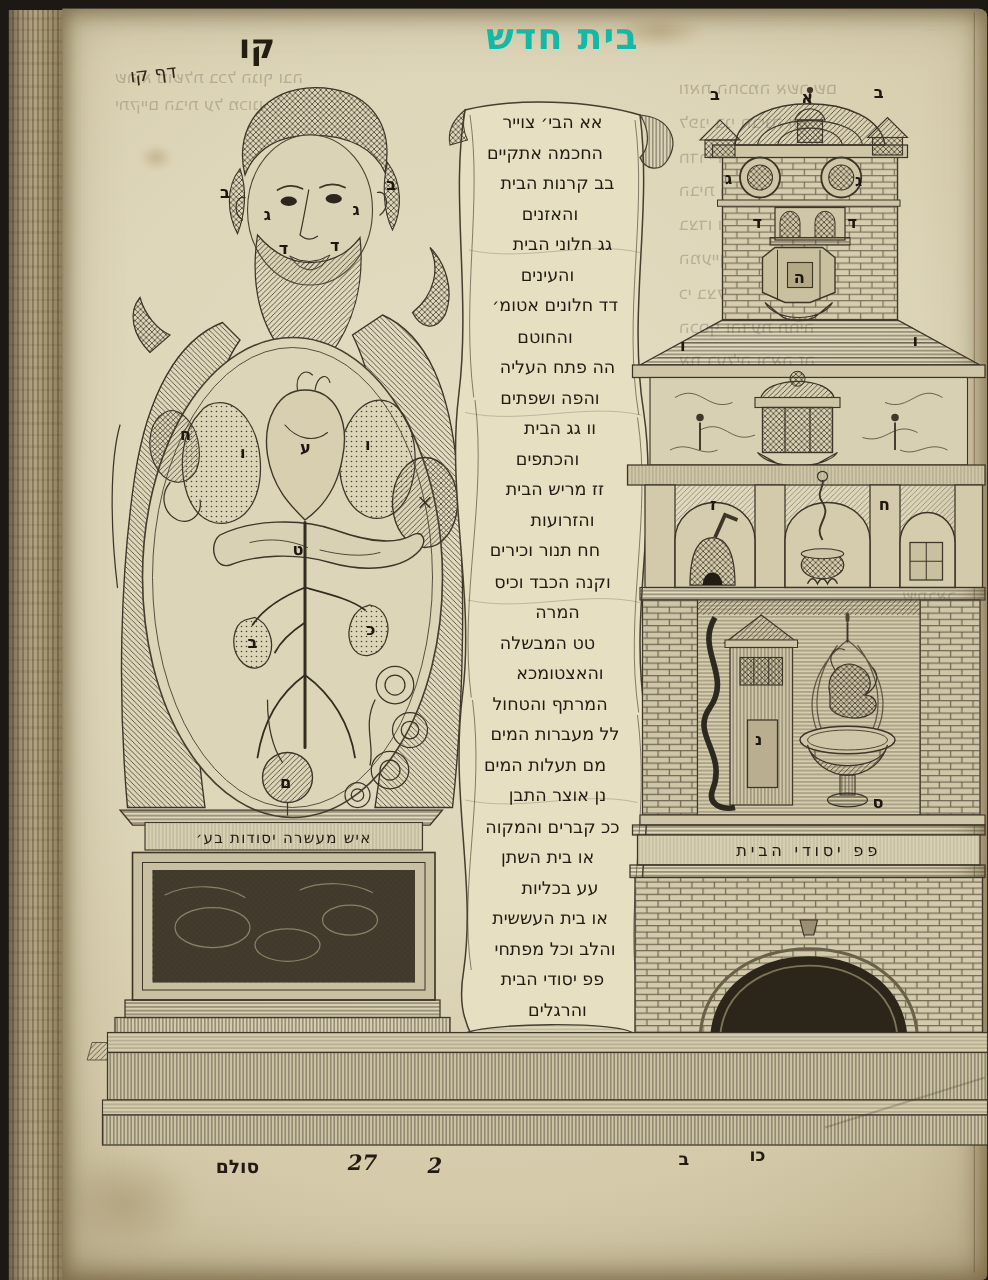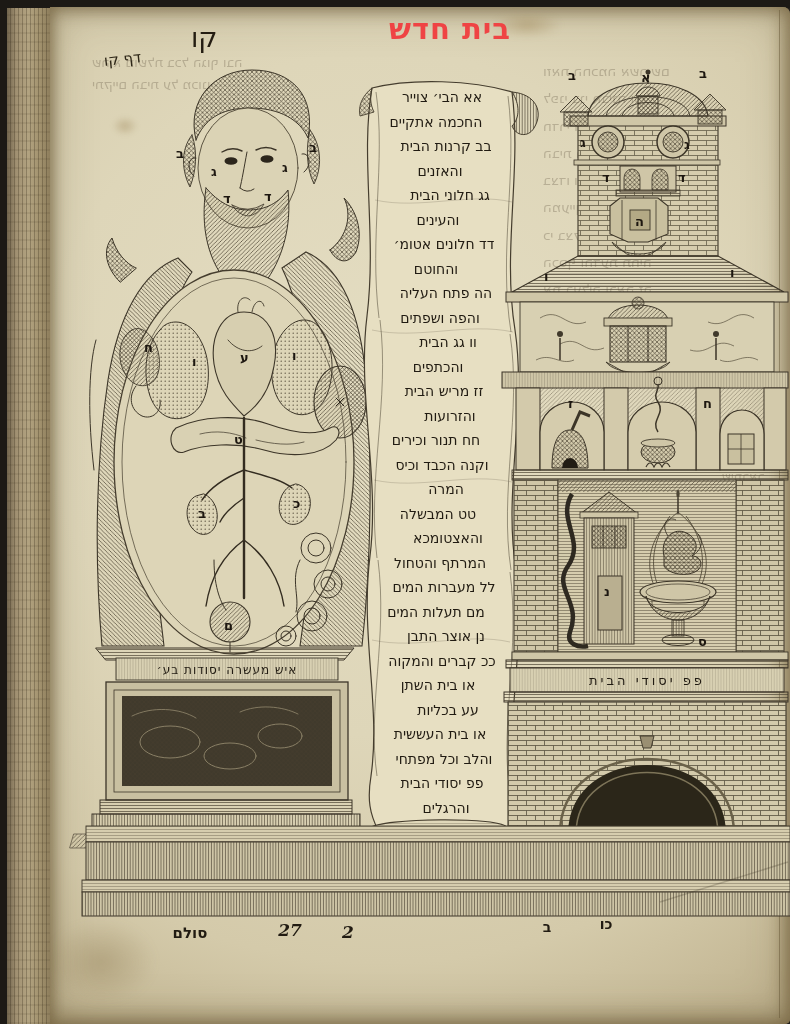--- a/index.html
+++ b/index.html
@@ -42,22 +42,22 @@
        background:radial-gradient(closest-side,rgba(150,78,40,.45),rgba(150,78,40,0));}
   .st3{left:46px;top:920px;width:110px;height:84px;filter:blur(5px);
        background:radial-gradient(closest-side,rgba(122,100,58,.30),rgba(122,100,58,0));}
   .st4{left:748px;top:500px;width:34px;height:60px;filter:blur(4px);
        background:radial-gradient(closest-side,rgba(130,106,62,.30),rgba(130,106,62,0));}
   .st5{left:112px;top:116px;width:26px;height:20px;filter:blur(2px);
        background:radial-gradient(closest-side,rgba(140,112,62,.32),rgba(140,112,62,0));}
   
   .hw{position:absolute;z-index:12;color:#1d1811;}
   .title{left:386px;top:12px;width:128px;text-align:center;font-weight:bold;
-         font-size:29px;letter-spacing:1px;color:#ef4444;}
-  .folio{left:191px;top:22px;font-size:27px;font-weight:normal;color:#241d12;}
+         font-size:29px;letter-spacing:1px;color:#14b8a6;}
+  .folio{left:191px;top:22px;font-size:27px;font-weight:bold;color:#241d12;}
   .folio-note{left:104px;top:50px;font-size:15px;transform:rotate(-6deg);color:#2e2718;}
   
   svg.engraving{position:absolute;left:0;top:0;z-index:10;}
   text{font-family:"DejaVu Sans",sans-serif;fill:#211b12;}
   .scroll-line{font-size:14px;}
   .lbl{font-size:13px;font-weight:bold;fill:#1d1710;}
   .insc{font-size:12px;letter-spacing:1px;}
   .insc2{font-size:13px;letter-spacing:3px;}
   .margin-note{font-size:15px;font-weight:bold;}
   .margin-letter{font-size:14px;font-weight:bold;}

